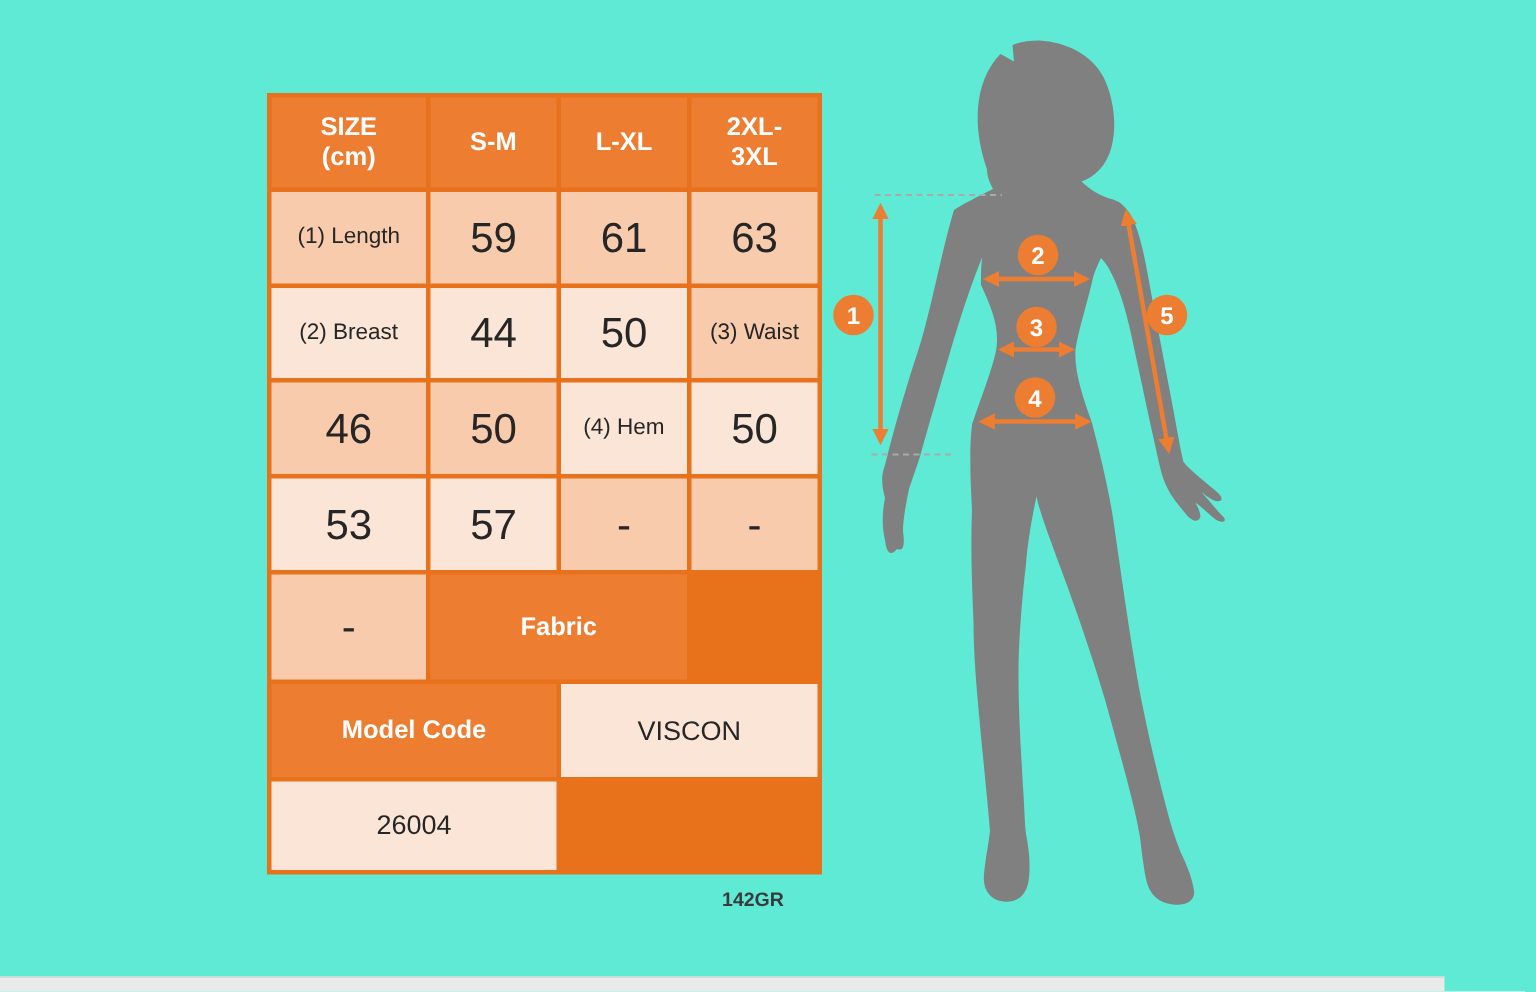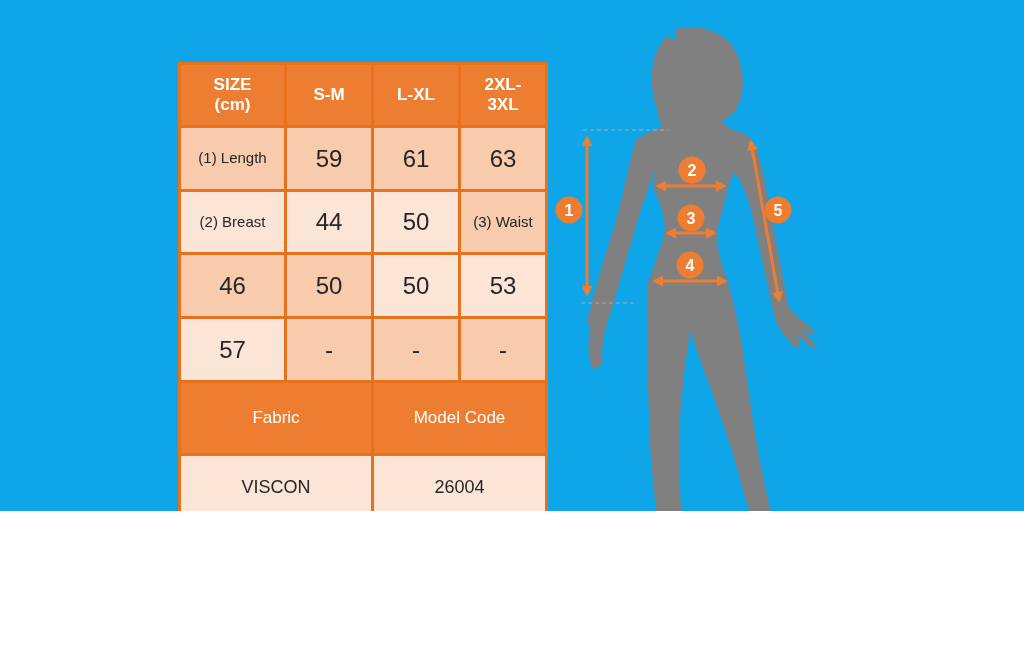--- a/index.html
+++ b/index.html
@@ -2,22 +2,22 @@
 <html><head>
 <meta charset="utf-8">
 <style>
   * { margin: 0; padding: 0; box-sizing: border-box; }
   html, body { background: #ffffff; }
   body { font-family: "Liberation Sans", sans-serif; }
 
   .canvas {
     position: relative;
     width: 1024px;
-    height: 511px;
-    background: #0ea5e9;
+    height: 661px;
+    background: #5eead4;
     overflow: hidden;
   }
 
   
   .size-table {
     position: absolute;
     left: 178px;
     top: 62px;
     width: 370px;
     height: 521px;
@@ -39,22 +39,22 @@
     background: #ed7d31;
     color: #ffffff;
     font-weight: bold;
     font-size: 17px;
     line-height: 1.2;
     flex-direction: column;
   }
   .cell.band-dark  { background: #f7cbac; }
   .cell.band-light { background: #fbe5d6; }
   .cell.rowlabel   { font-size: 15px; line-height: 1.25; padding: 0 6px; }
-  .cell.val        { font-size: 24px; text-align: center; }
-  .cell.info-hdr   { background: #ed7d31; color: #fff; font-weight: normal; font-size: 17px; grid-column: span 2; }
+  .cell.val        { font-size: 28px; text-align: center; }
+  .cell.info-hdr   { background: #ed7d31; color: #fff; font-weight: bold; font-size: 17px; grid-column: span 2; }
   .cell.info-val   { background: #fbe5d6; font-size: 18px; grid-column: span 2; }
 
   .weight-note {
     position: absolute;
     top: 592px;
     left: 452px;
     width: 100px;
     text-align: center;
     font-size: 13px;
     font-weight: 600;
@@ -105,20 +105,21 @@
     <div class="cell band-dark val">63</div>
 
     <div class="cell band-light rowlabel">(2) Breast</div>
     <div class="cell band-light val">44</div>
     <div class="cell band-light val">50</div>
 
     <div class="cell band-dark rowlabel">(3) Waist</div>
     <div class="cell band-dark val">46</div>
     <div class="cell band-dark val">50</div>
 
+    <div class="cell band-light rowlabel">(4) Hem</div>
     <div class="cell band-light val">50</div>
     <div class="cell band-light val">53</div>
     <div class="cell band-light val">57</div>
 
     <div class="cell band-dark val">-</div>
     <div class="cell band-dark val">-</div>
     <div class="cell band-dark val">-</div>
 
     <div class="cell info-hdr">Fabric</div>
     <div class="cell info-hdr">Model Code</div>

